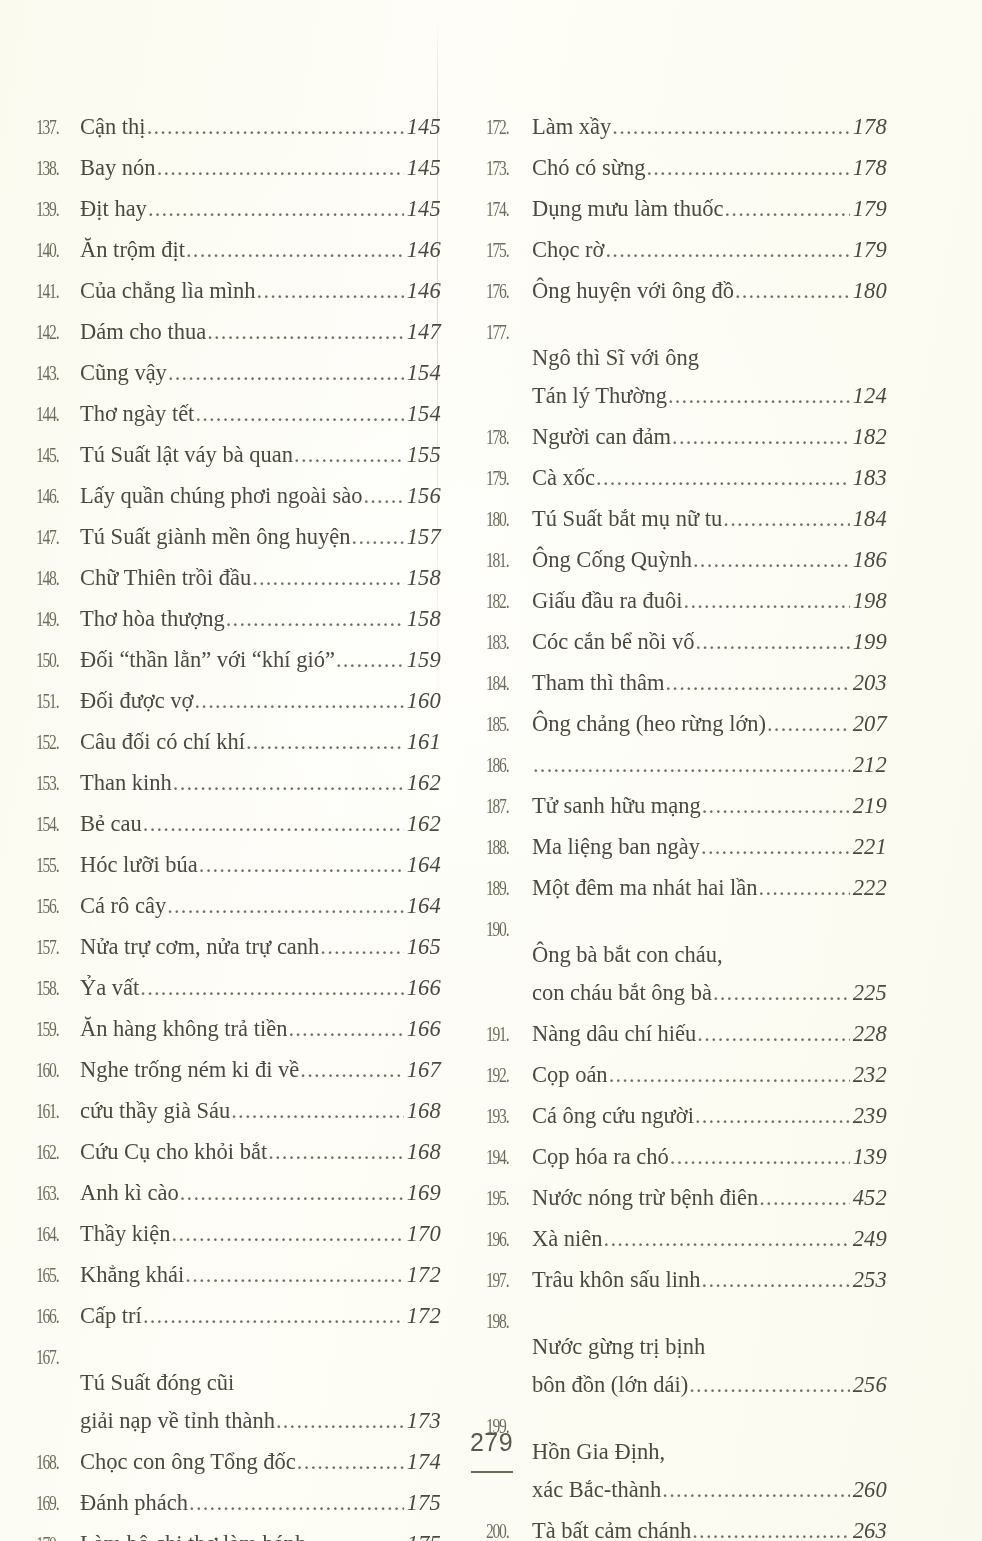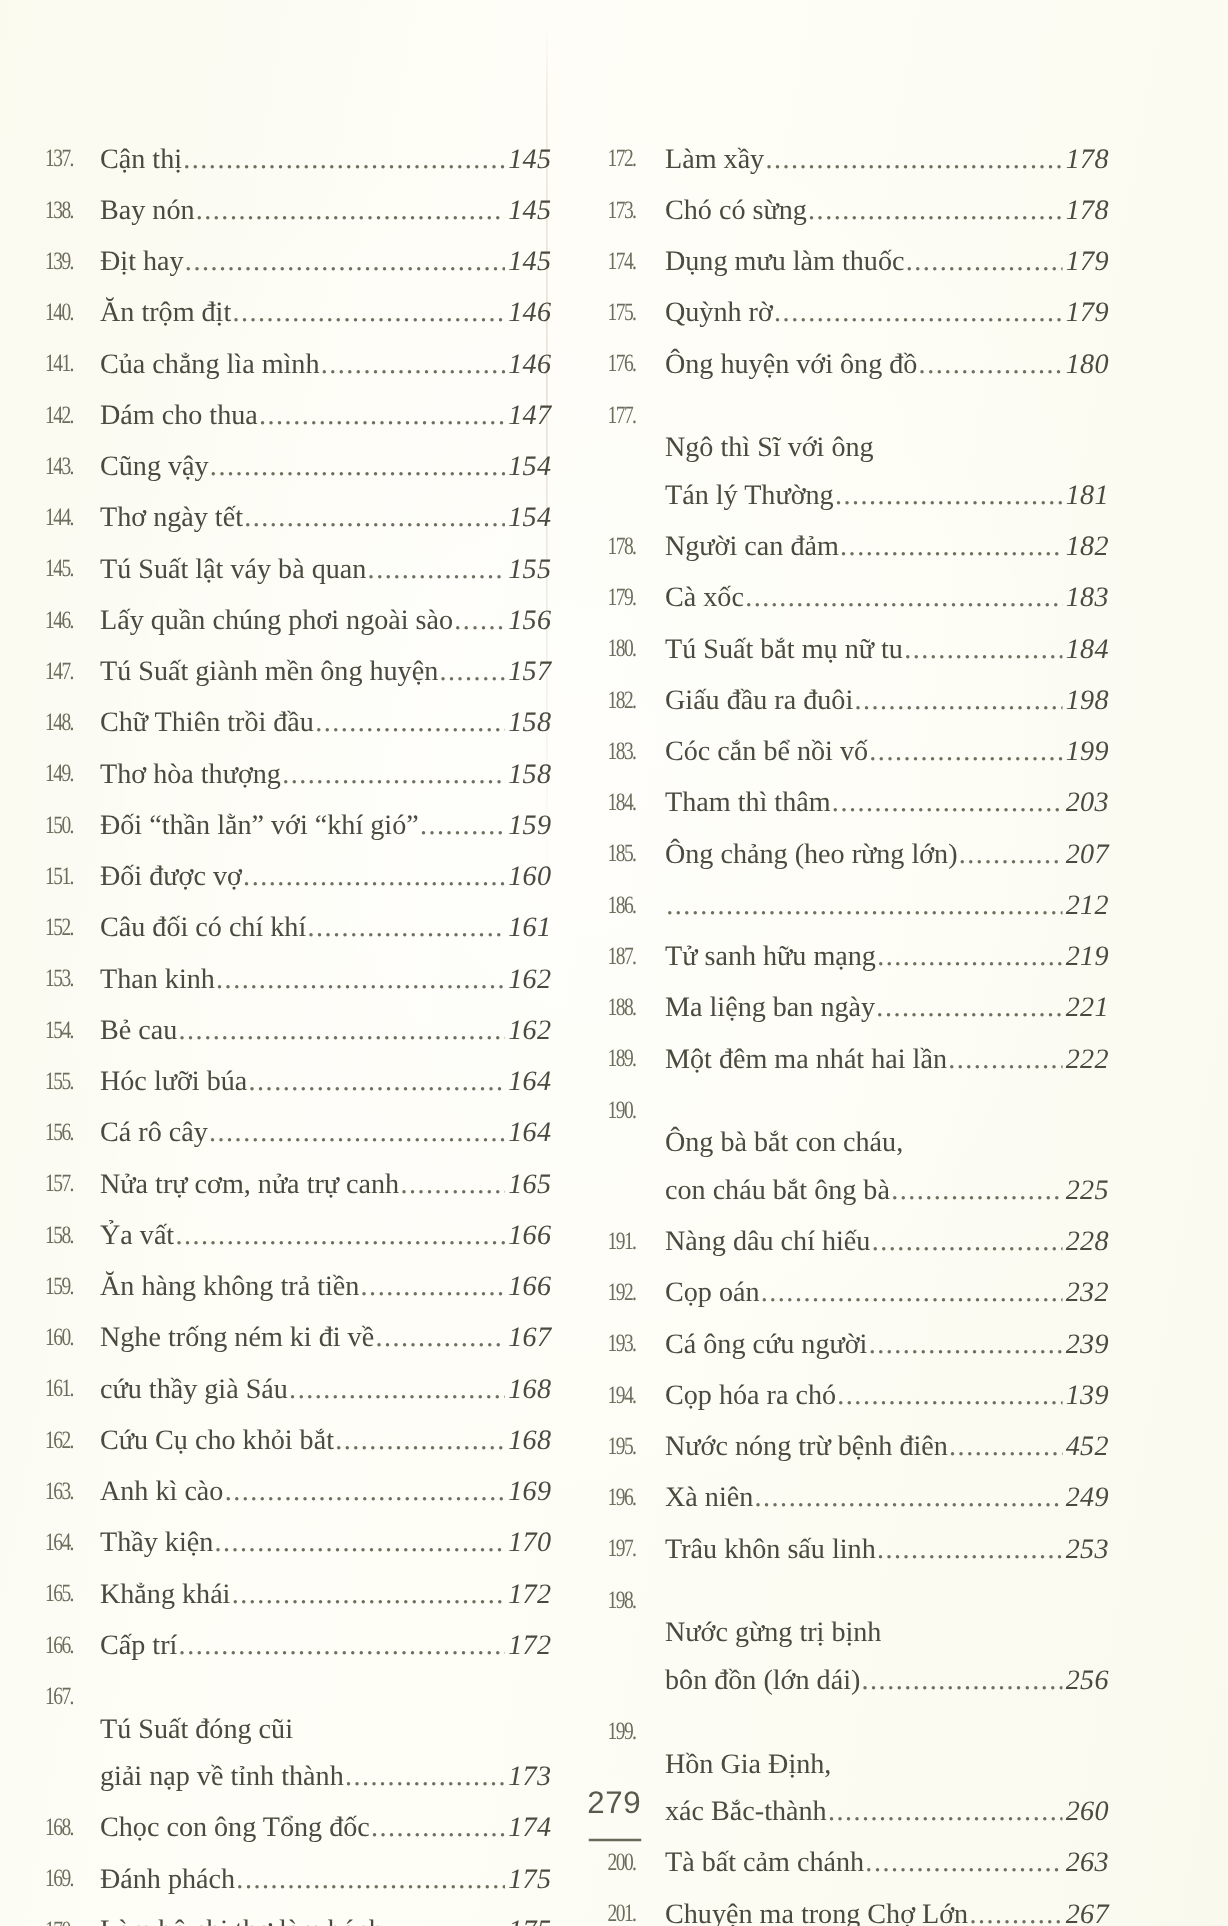--- a/index.html
+++ b/index.html
@@ -528,21 +528,21 @@
               <span class="toc-title">Dụng mưu làm thuốc</span>
               <span class="toc-dots"></span>
               <span class="toc-page">179</span>
             </div>
           </div>
         </div>
         <div class="toc-entry">
           <div class="toc-num">175.</div>
           <div class="toc-body">
             <div class="toc-line">
-              <span class="toc-title">Quỳnh rờ</span>
+              <span class="toc-title">Chọc rờ</span>
               <span class="toc-dots"></span>
               <span class="toc-page">179</span>
             </div>
           </div>
         </div>
         <div class="toc-entry">
           <div class="toc-num">176.</div>
           <div class="toc-body">
             <div class="toc-line">
               <span class="toc-title">Ông huyện với ông đồ</span>
@@ -553,21 +553,21 @@
         </div>
         <div class="toc-entry">
           <div class="toc-num">177.</div>
           <div class="toc-body">
             <div class="toc-line nodots cont">
               <span class="toc-title">Ngô thì Sĩ với ông</span>
             </div>
             <div class="toc-line">
               <span class="toc-title">Tán lý Thường</span>
               <span class="toc-dots"></span>
-              <span class="toc-page">181</span>
+              <span class="toc-page">124</span>
             </div>
           </div>
         </div>
         <div class="toc-entry">
           <div class="toc-num">178.</div>
           <div class="toc-body">
             <div class="toc-line">
               <span class="toc-title">Người can đảm</span>
               <span class="toc-dots"></span>
               <span class="toc-page">182</span>
@@ -584,20 +584,30 @@
             </div>
           </div>
         </div>
         <div class="toc-entry">
           <div class="toc-num">180.</div>
           <div class="toc-body">
             <div class="toc-line">
               <span class="toc-title">Tú Suất bắt mụ nữ tu</span>
               <span class="toc-dots"></span>
               <span class="toc-page">184</span>
+            </div>
+          </div>
+        </div>
+        <div class="toc-entry">
+          <div class="toc-num">181.</div>
+          <div class="toc-body">
+            <div class="toc-line">
+              <span class="toc-title">Ông Cống Quỳnh</span>
+              <span class="toc-dots"></span>
+              <span class="toc-page">186</span>
             </div>
           </div>
         </div>
         <div class="toc-entry">
           <div class="toc-num">182.</div>
           <div class="toc-body">
             <div class="toc-line">
               <span class="toc-title">Giấu đầu ra đuôi</span>
               <span class="toc-dots"></span>
               <span class="toc-page">198</span>

